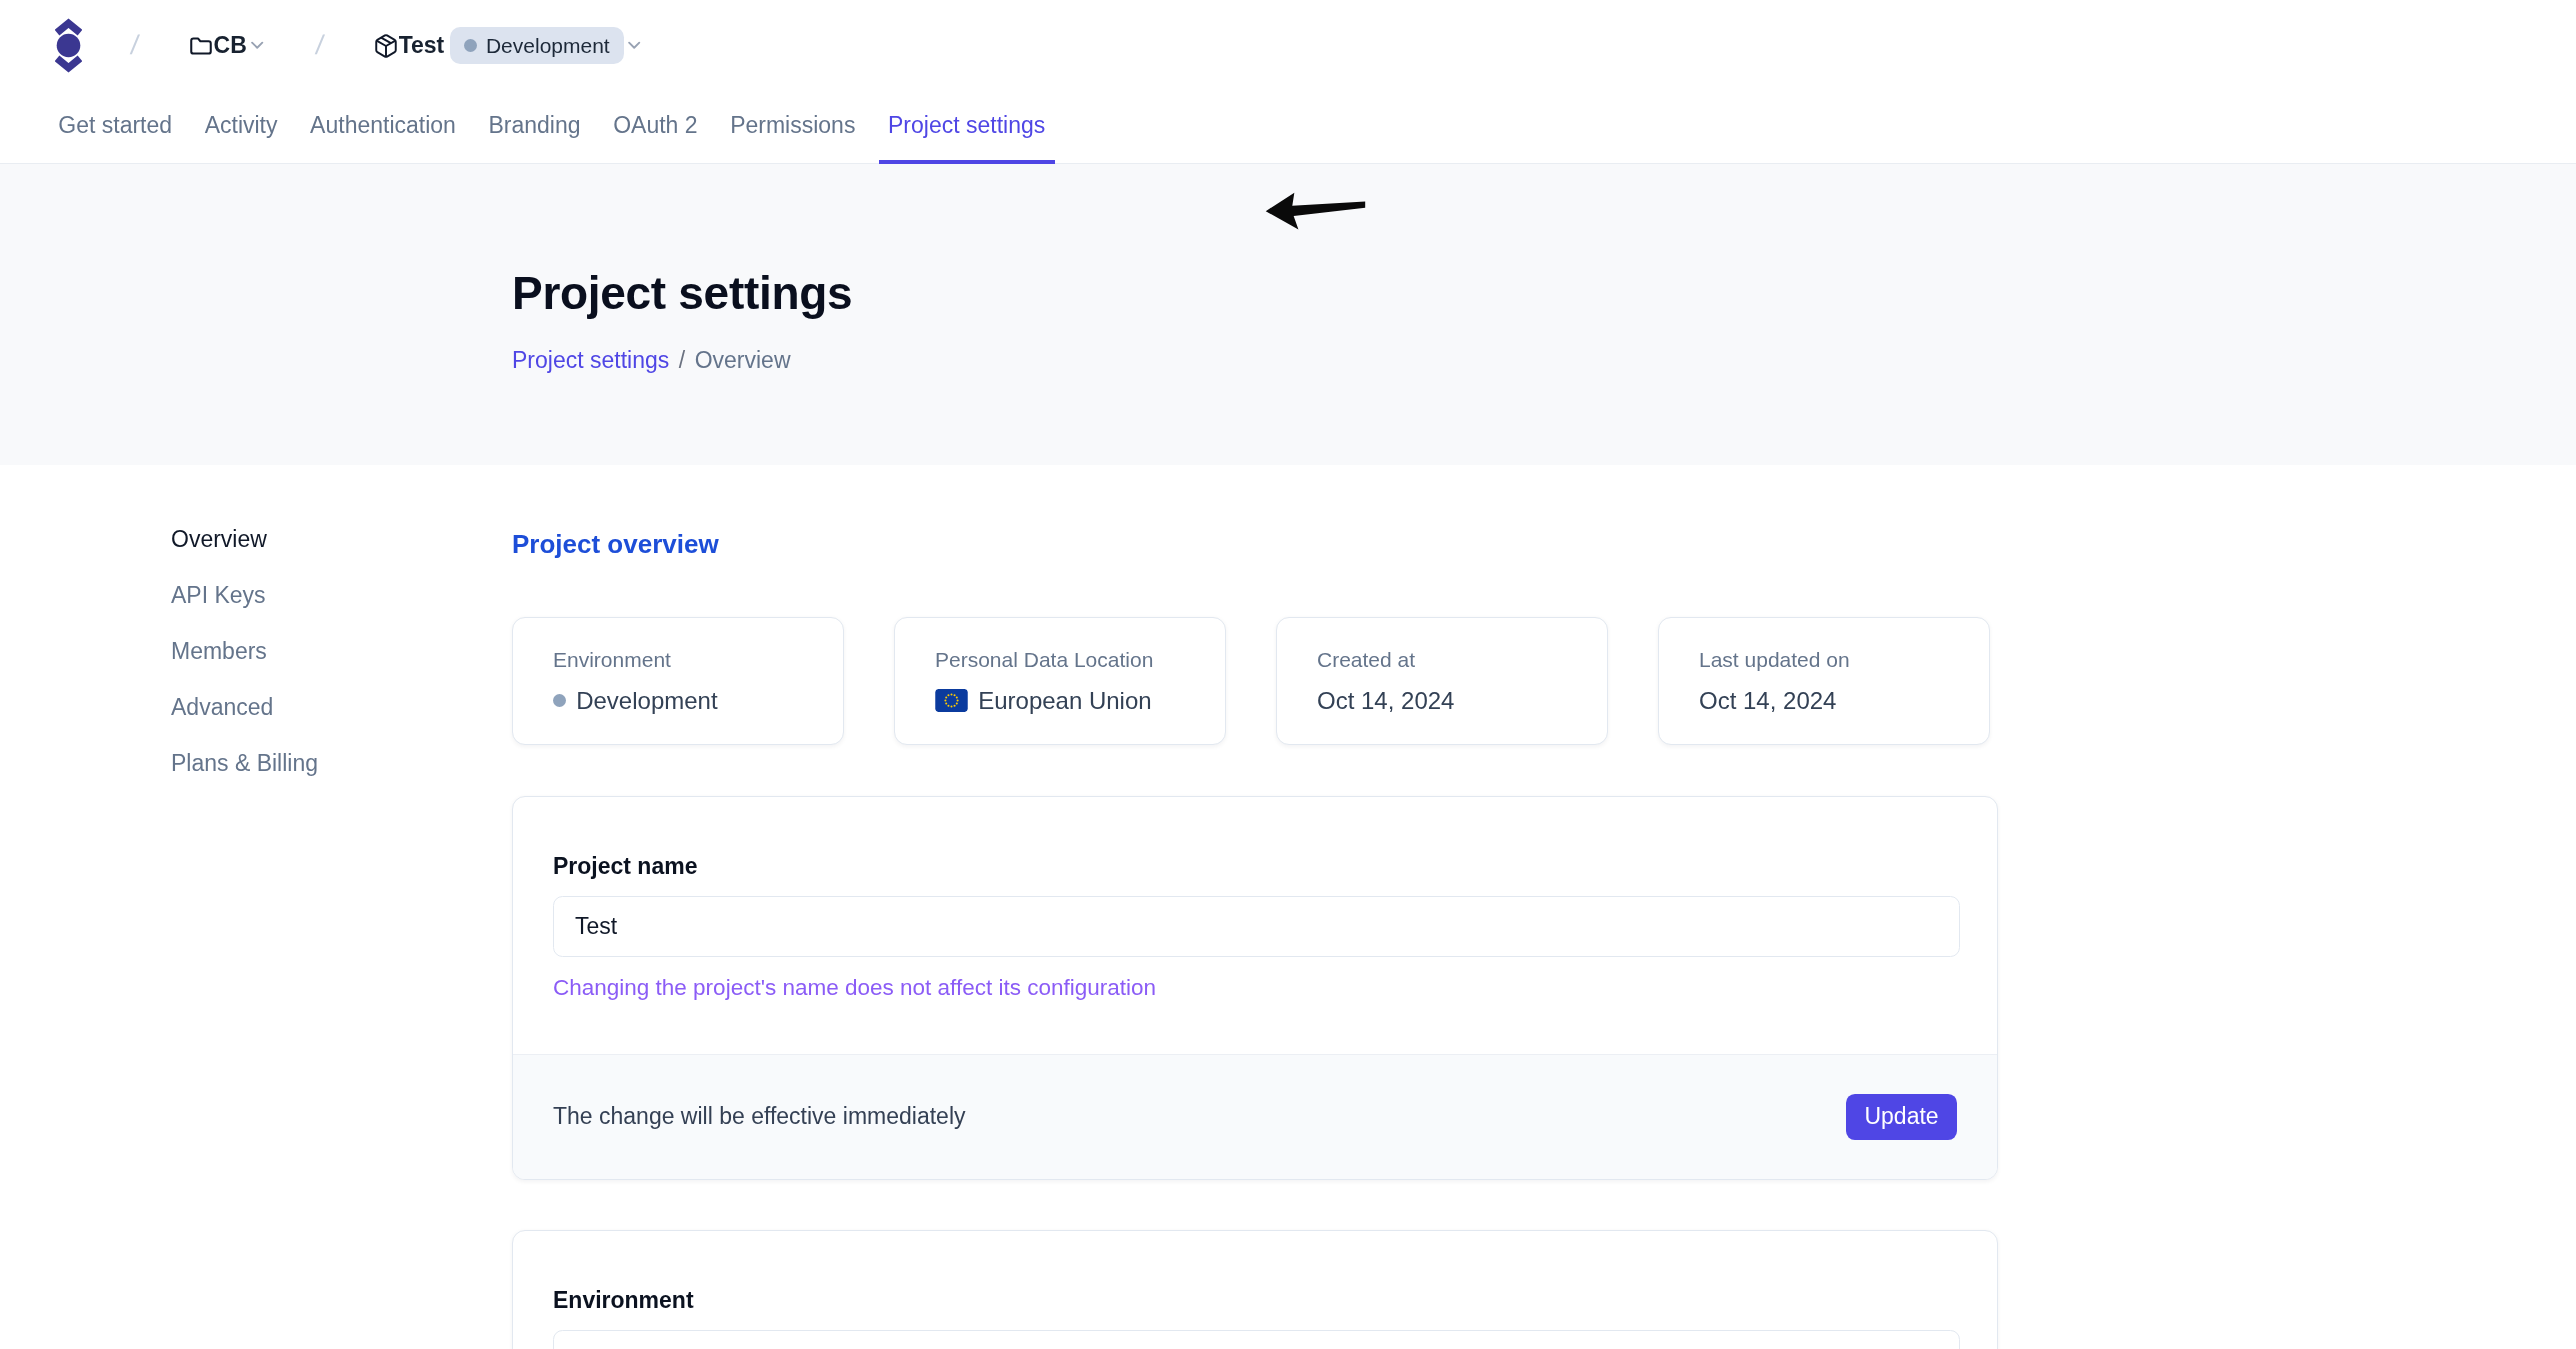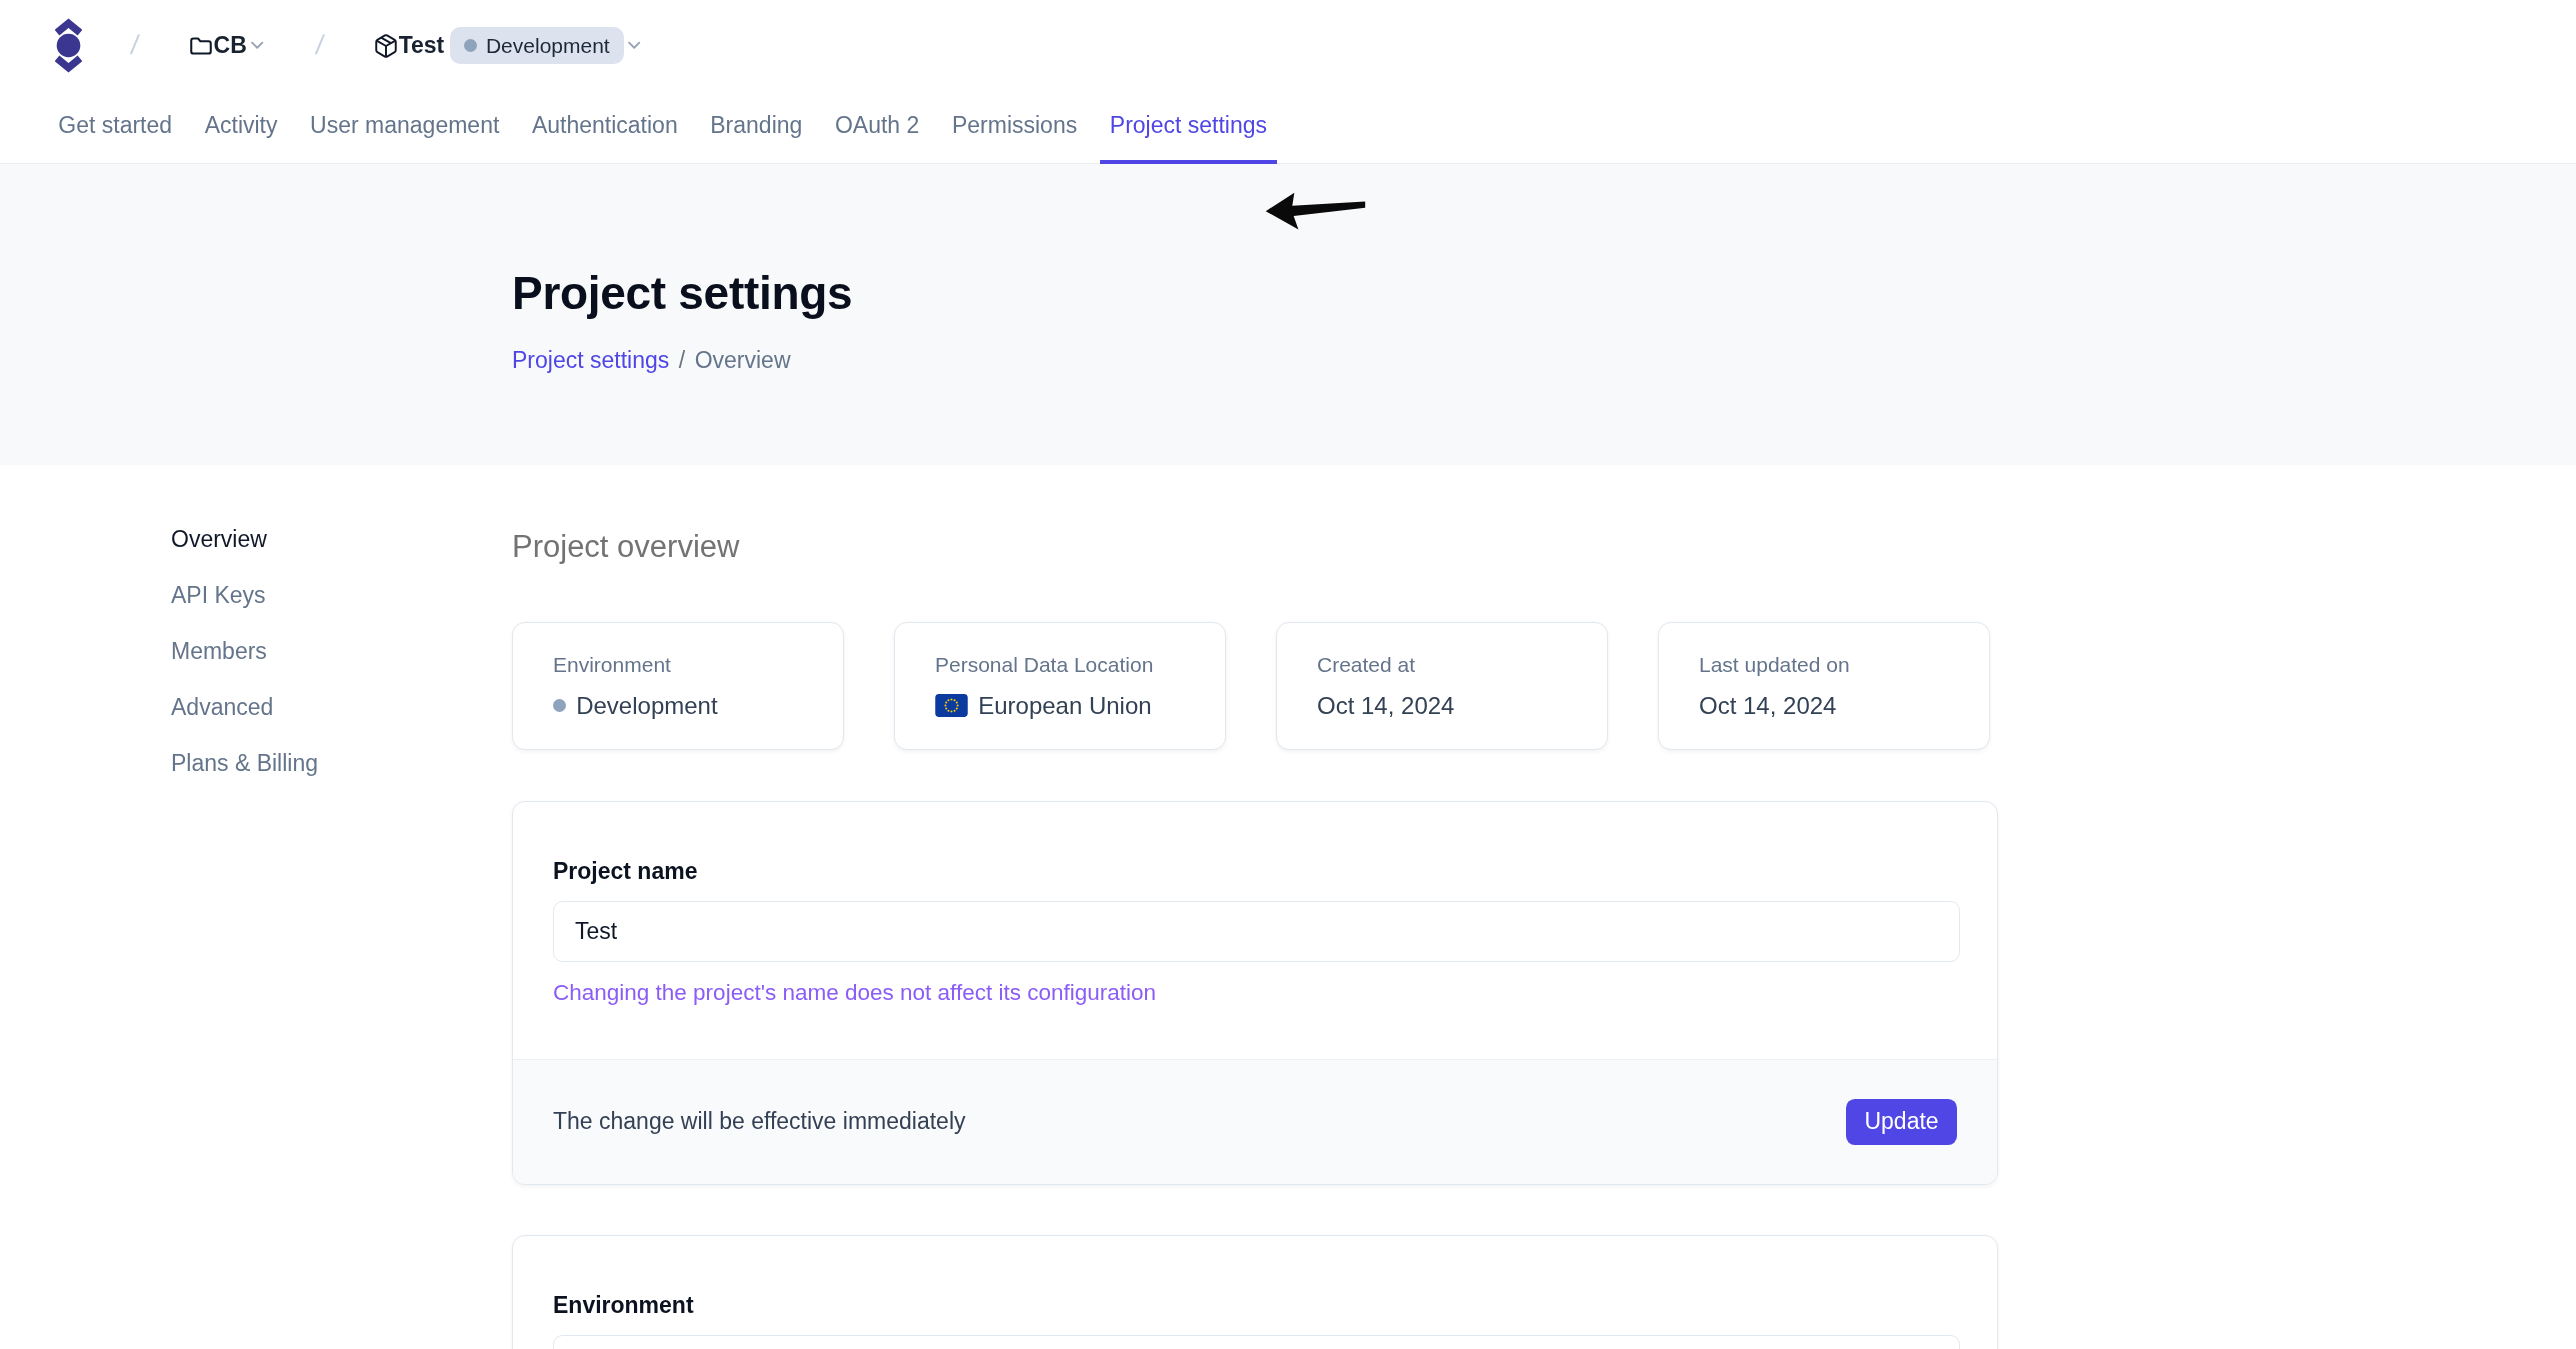--- a/index.html
+++ b/index.html
@@ -55,21 +55,21 @@
   .breadcrumb .bc-current { color:#64748b; }
 
   
   .content { display:flex; padding:61px 0 0 171px; background:#fff; }
   .sidebar { width:341px; flex:none; }
   .sidebar ul { list-style:none; }
   .sidebar li { margin-bottom:29px; }
   .sidebar li a { font-size:23px; color:#64748b; text-decoration:none; cursor:pointer; }
   .sidebar li.active a { color:#101828; font-weight:500; }
   .main { width:1486px; flex:none; }
-  .section-heading { font-size:31px; font-weight:400; color:#737373; margin:2.7px 0 57px; }
+  .section-heading { font-size:26px; font-weight:700; color:#1d4ed8; margin:2.7px 0 57px; }
 
   .cards-row { display:flex; gap:50px; margin-bottom:51px; }
   .info-card { width:332px; height:128px; background:#fff; border:1.4px solid #e2e8f0;
     border-radius:13px; padding:30px 0 0 40px; box-shadow:0 1.4px 4.1px rgba(16,24,40,.05); }
   .info-label { font-size:21px; color:#64748b; }
   .info-value { margin-top:15px; display:flex; align-items:center; gap:10.2px;
     font-size:24px; color:#334155; }
   .eu-flag { width:33px; height:23px; border-radius:3.4px; display:block; }
 
   .form-card { width:1486px; background:#fff; border:1.4px solid #e2e8f0; border-radius:13px;
@@ -131,21 +131,20 @@
         <path d="m6 9 6 6 6-6"></path>
       </svg>
     </button>
   </div>
 
 </header>
 
 <nav class="tabs">
   <button class="tab">Get started</button>
   <button class="tab">Activity</button>
-  <button class="tab">User management</button>
   <button class="tab">Authentication</button>
   <button class="tab">Branding</button>
   <button class="tab">OAuth 2</button>
   <button class="tab">Permissions</button>
   <button class="tab active">Project settings</button>
   <svg class="anno-arrow" viewBox="0 0 160 66">
     <polygon points="4,31 46,4 43,23 150,17 150,26 45,38 52,58" fill="#0a0a0a"></polygon>
   </svg>
 </nav>
 

